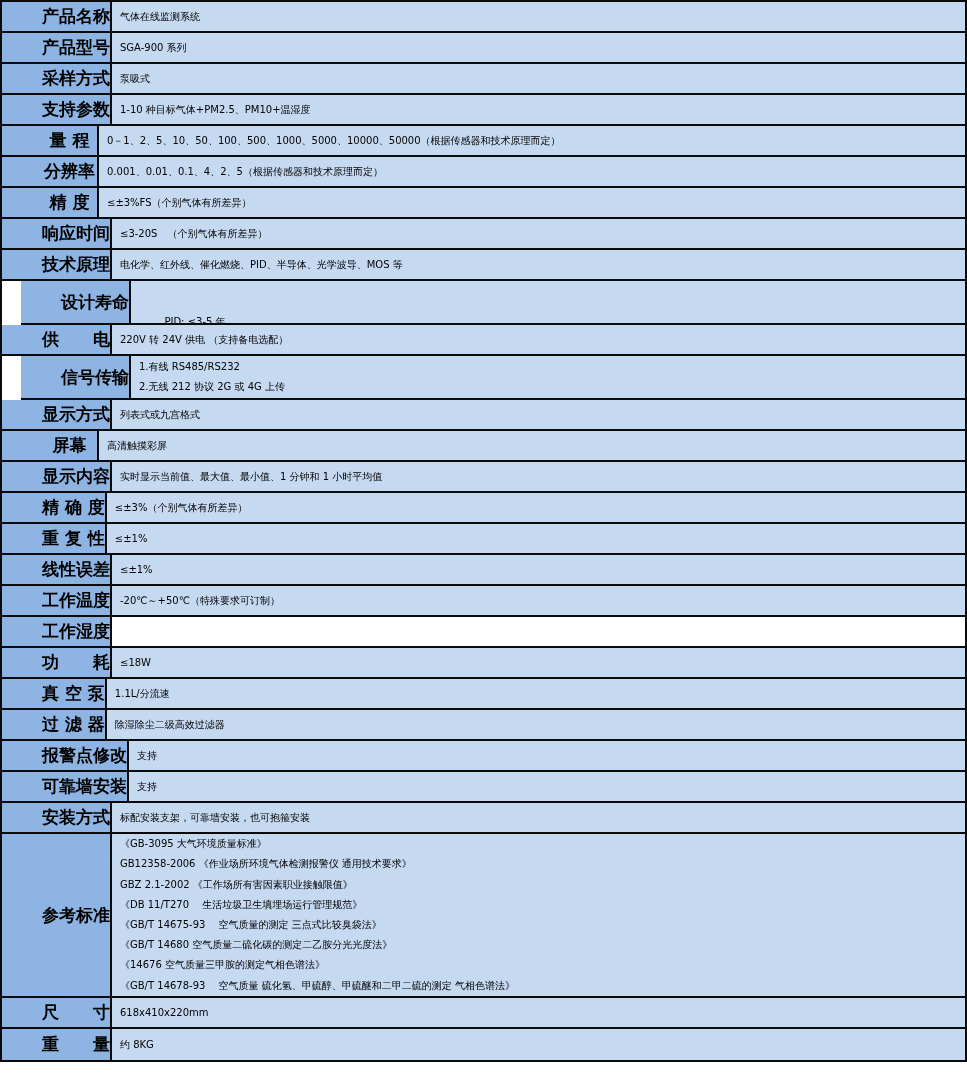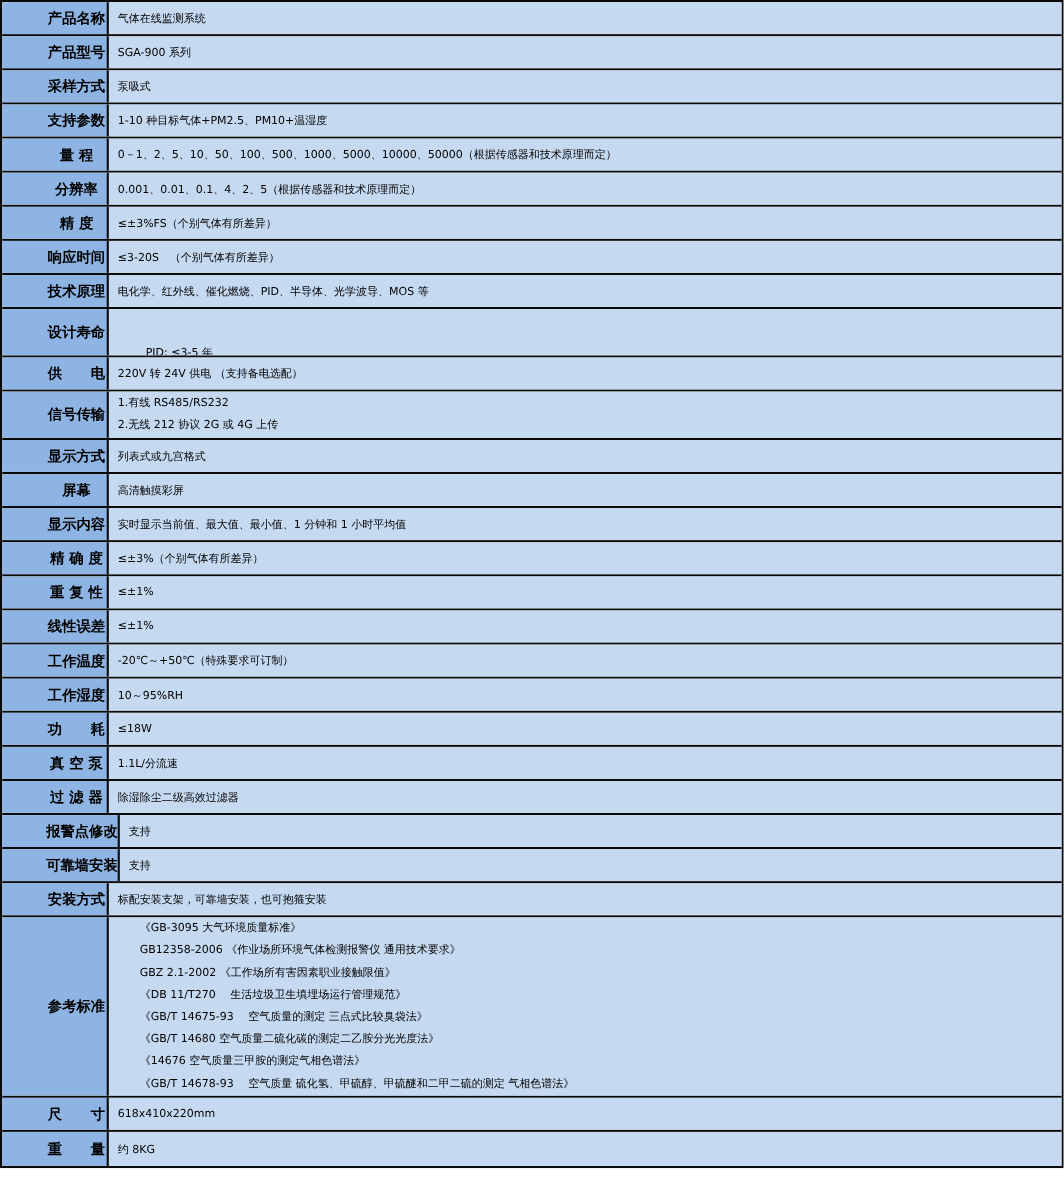--- a/index.html
+++ b/index.html
@@ -1,30 +1,30 @@
 <!DOCTYPE html>
 <html><head>
 <meta charset="utf-8">
 <style>
   html,body{margin:0;padding:0;background:#ffffff;}
   body{font-family:"DejaVu Sans","Liberation Sans",sans-serif;color:#000;}
   .tbl{width:967px;box-sizing:border-box;border:2px solid #0a0a0a;}
   .r{display:flex;height:31px;box-sizing:border-box;border-bottom:2px solid #0a0a0a;}
   .r:last-child{border-bottom:none;}
-  .r2{height:44px;}
+  .r2{height:44px;margin-left:19px;}
   .rref{height:164px;}
   .lc{flex:0 0 97px;box-sizing:border-box;border-right:2px solid #0a0a0a;background:#8DB4E2;
       display:flex;align-items:center;justify-content:center;
-      font-size:13px;font-weight:bold;white-space:pre;text-align:left;padding-left:40px;}
+      font-size:17px;font-weight:bold;white-space:pre;text-align:left;padding-left:40px;}
   .vc{flex:1;background:#C5D9F1;display:flex;align-items:center;
       padding:0 8px;font-size:10px;white-space:pre;overflow:hidden;}
   .vcol{flex-direction:column;align-items:flex-start;justify-content:center;}
   .dline{white-space:pre;line-height:20px;}
   .s1{display:inline-block;width:123px;}
-  .refline{white-space:pre;line-height:20.2px;margin-left:20px;}
+  .refline{white-space:pre;line-height:20.2px;}
 </style>
 </head>
 <body>
 
 <div class="tbl">
 
   <div class="r">
     <div class="lc">产品名称</div>
     <div class="vc">气体在线监测系统</div>
   </div>
@@ -129,21 +129,20 @@
     <div class="vc">≤±1%</div>
   </div>
 
   <div class="r">
     <div class="lc">工作温度</div>
     <div class="vc">-20℃～+50℃（特殊要求可订制）</div>
   </div>
 
   <div class="r">
     <div class="lc">工作湿度</div>
-    <div class="vc">10～95%RH</div>
   </div>
 
 
   <div class="r">
     <div class="lc">功　　耗</div>
     <div class="vc">≤18W</div>
   </div>
 
   <div class="r">
     <div class="lc">真 空 泵</div>

